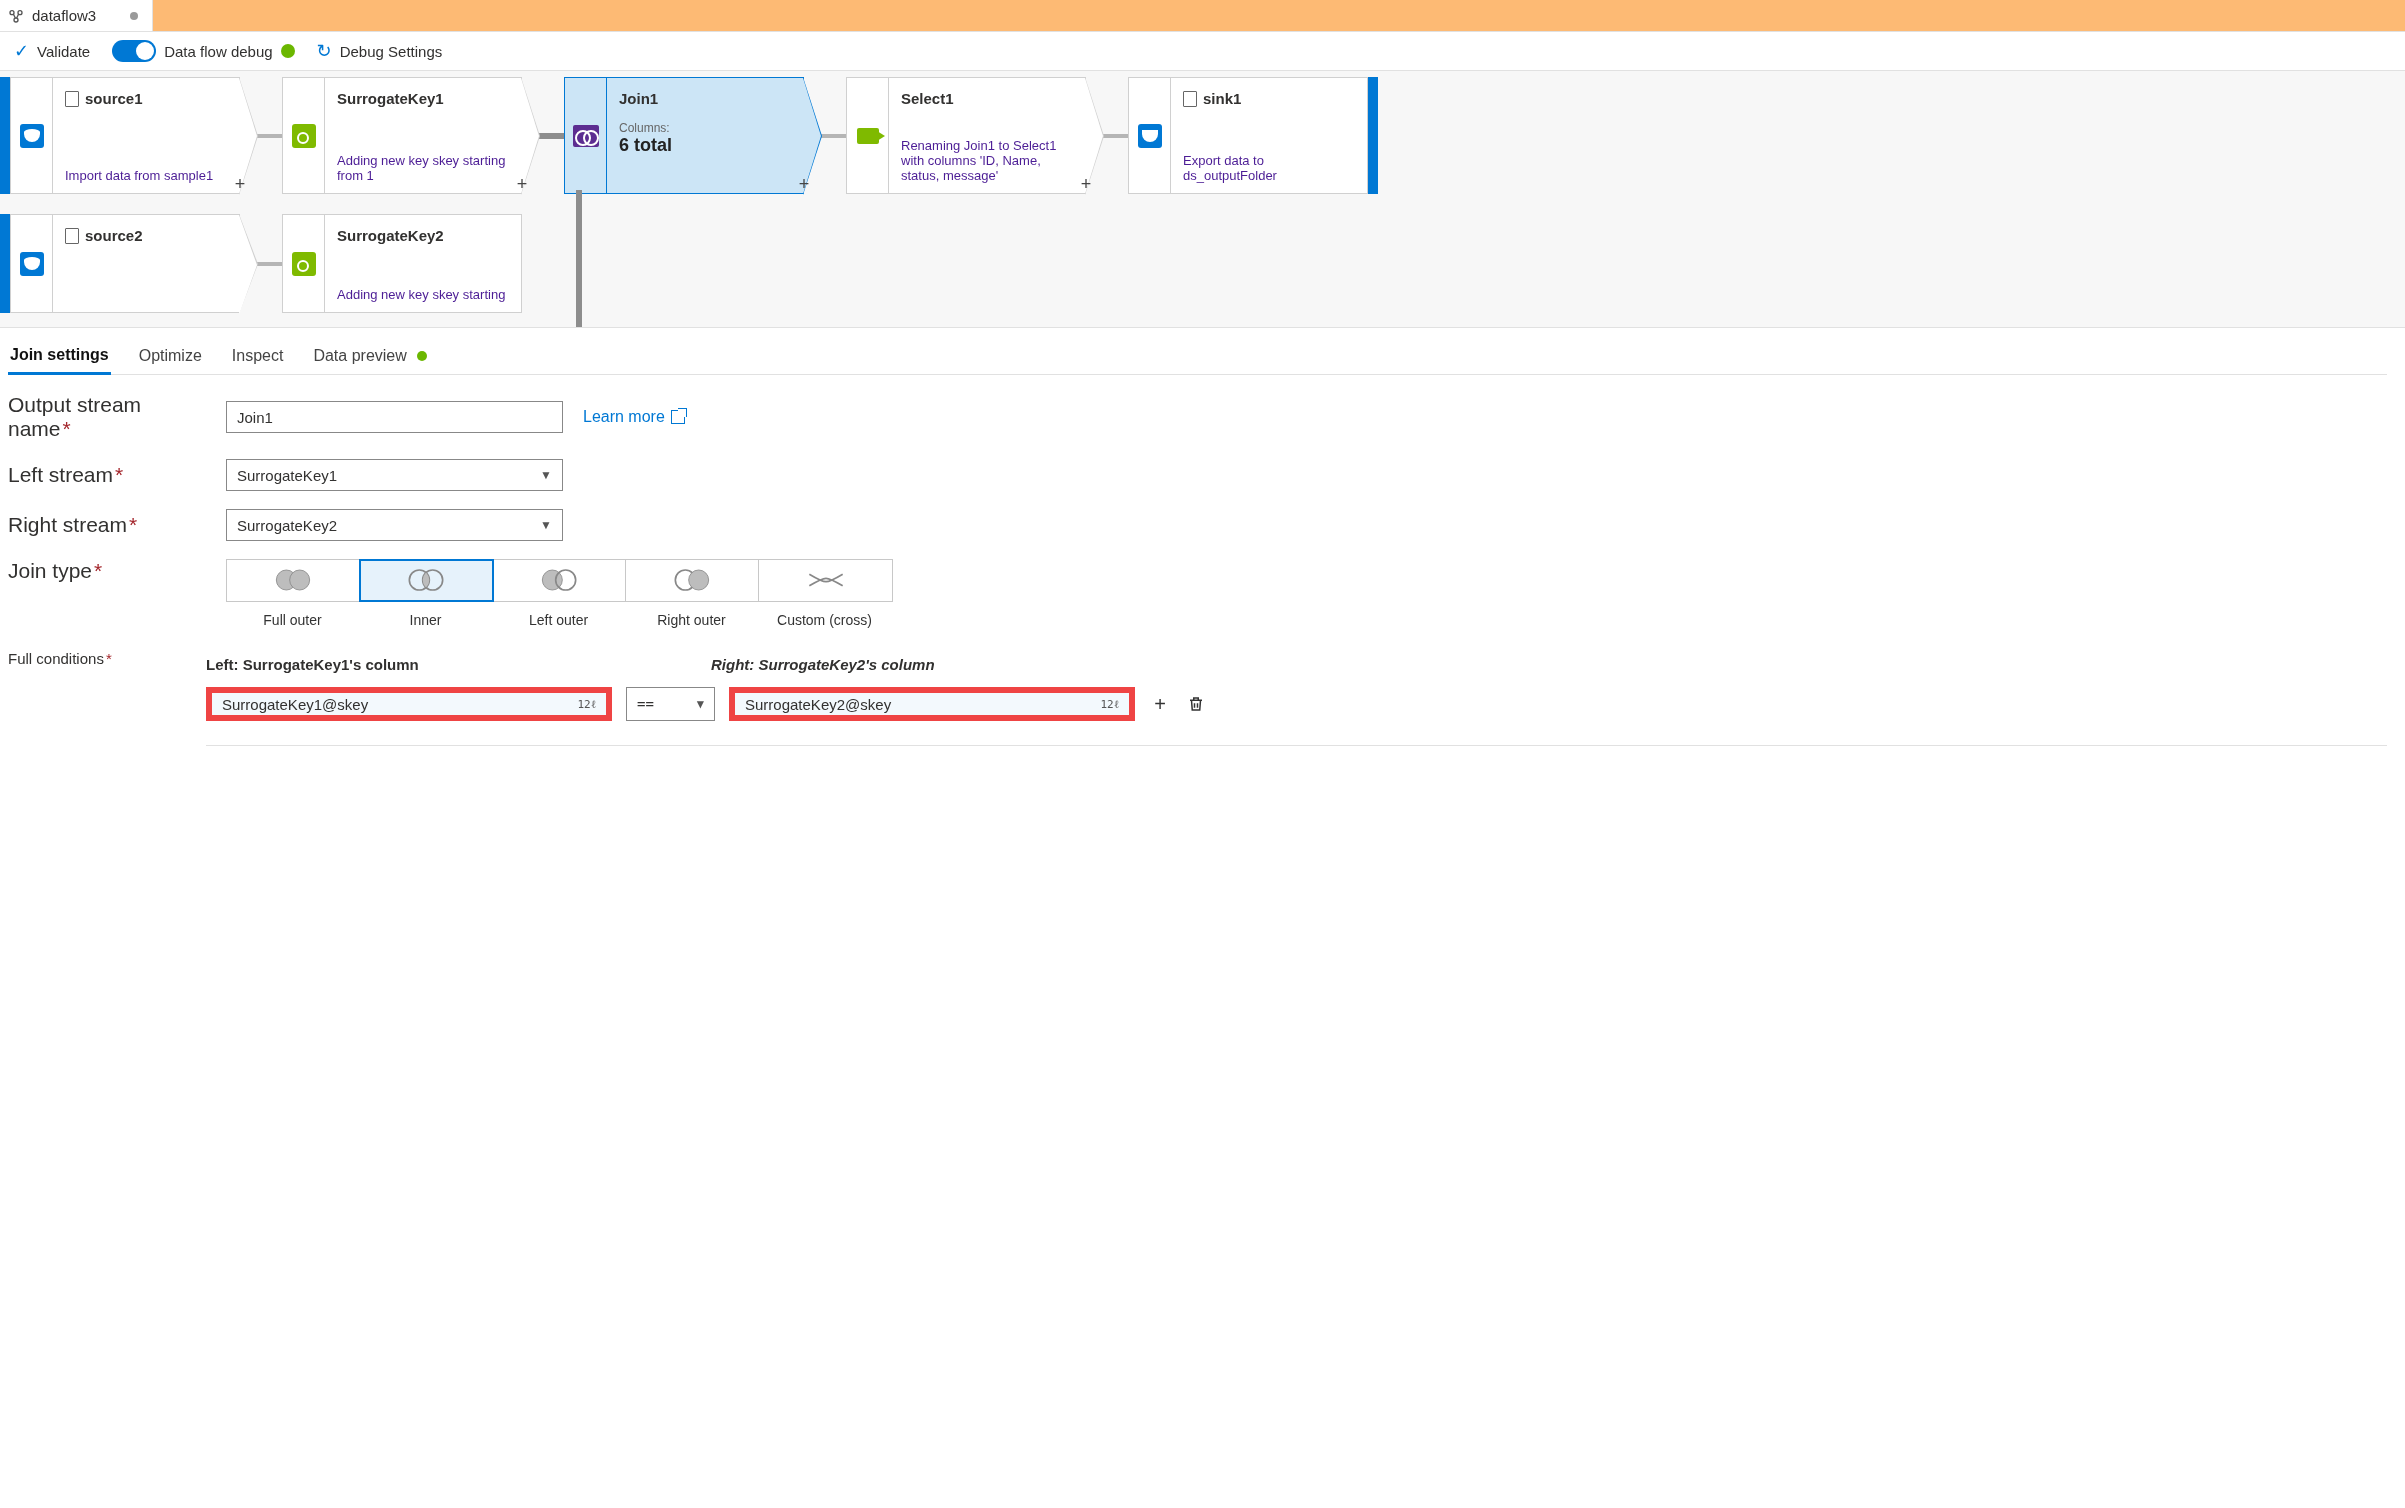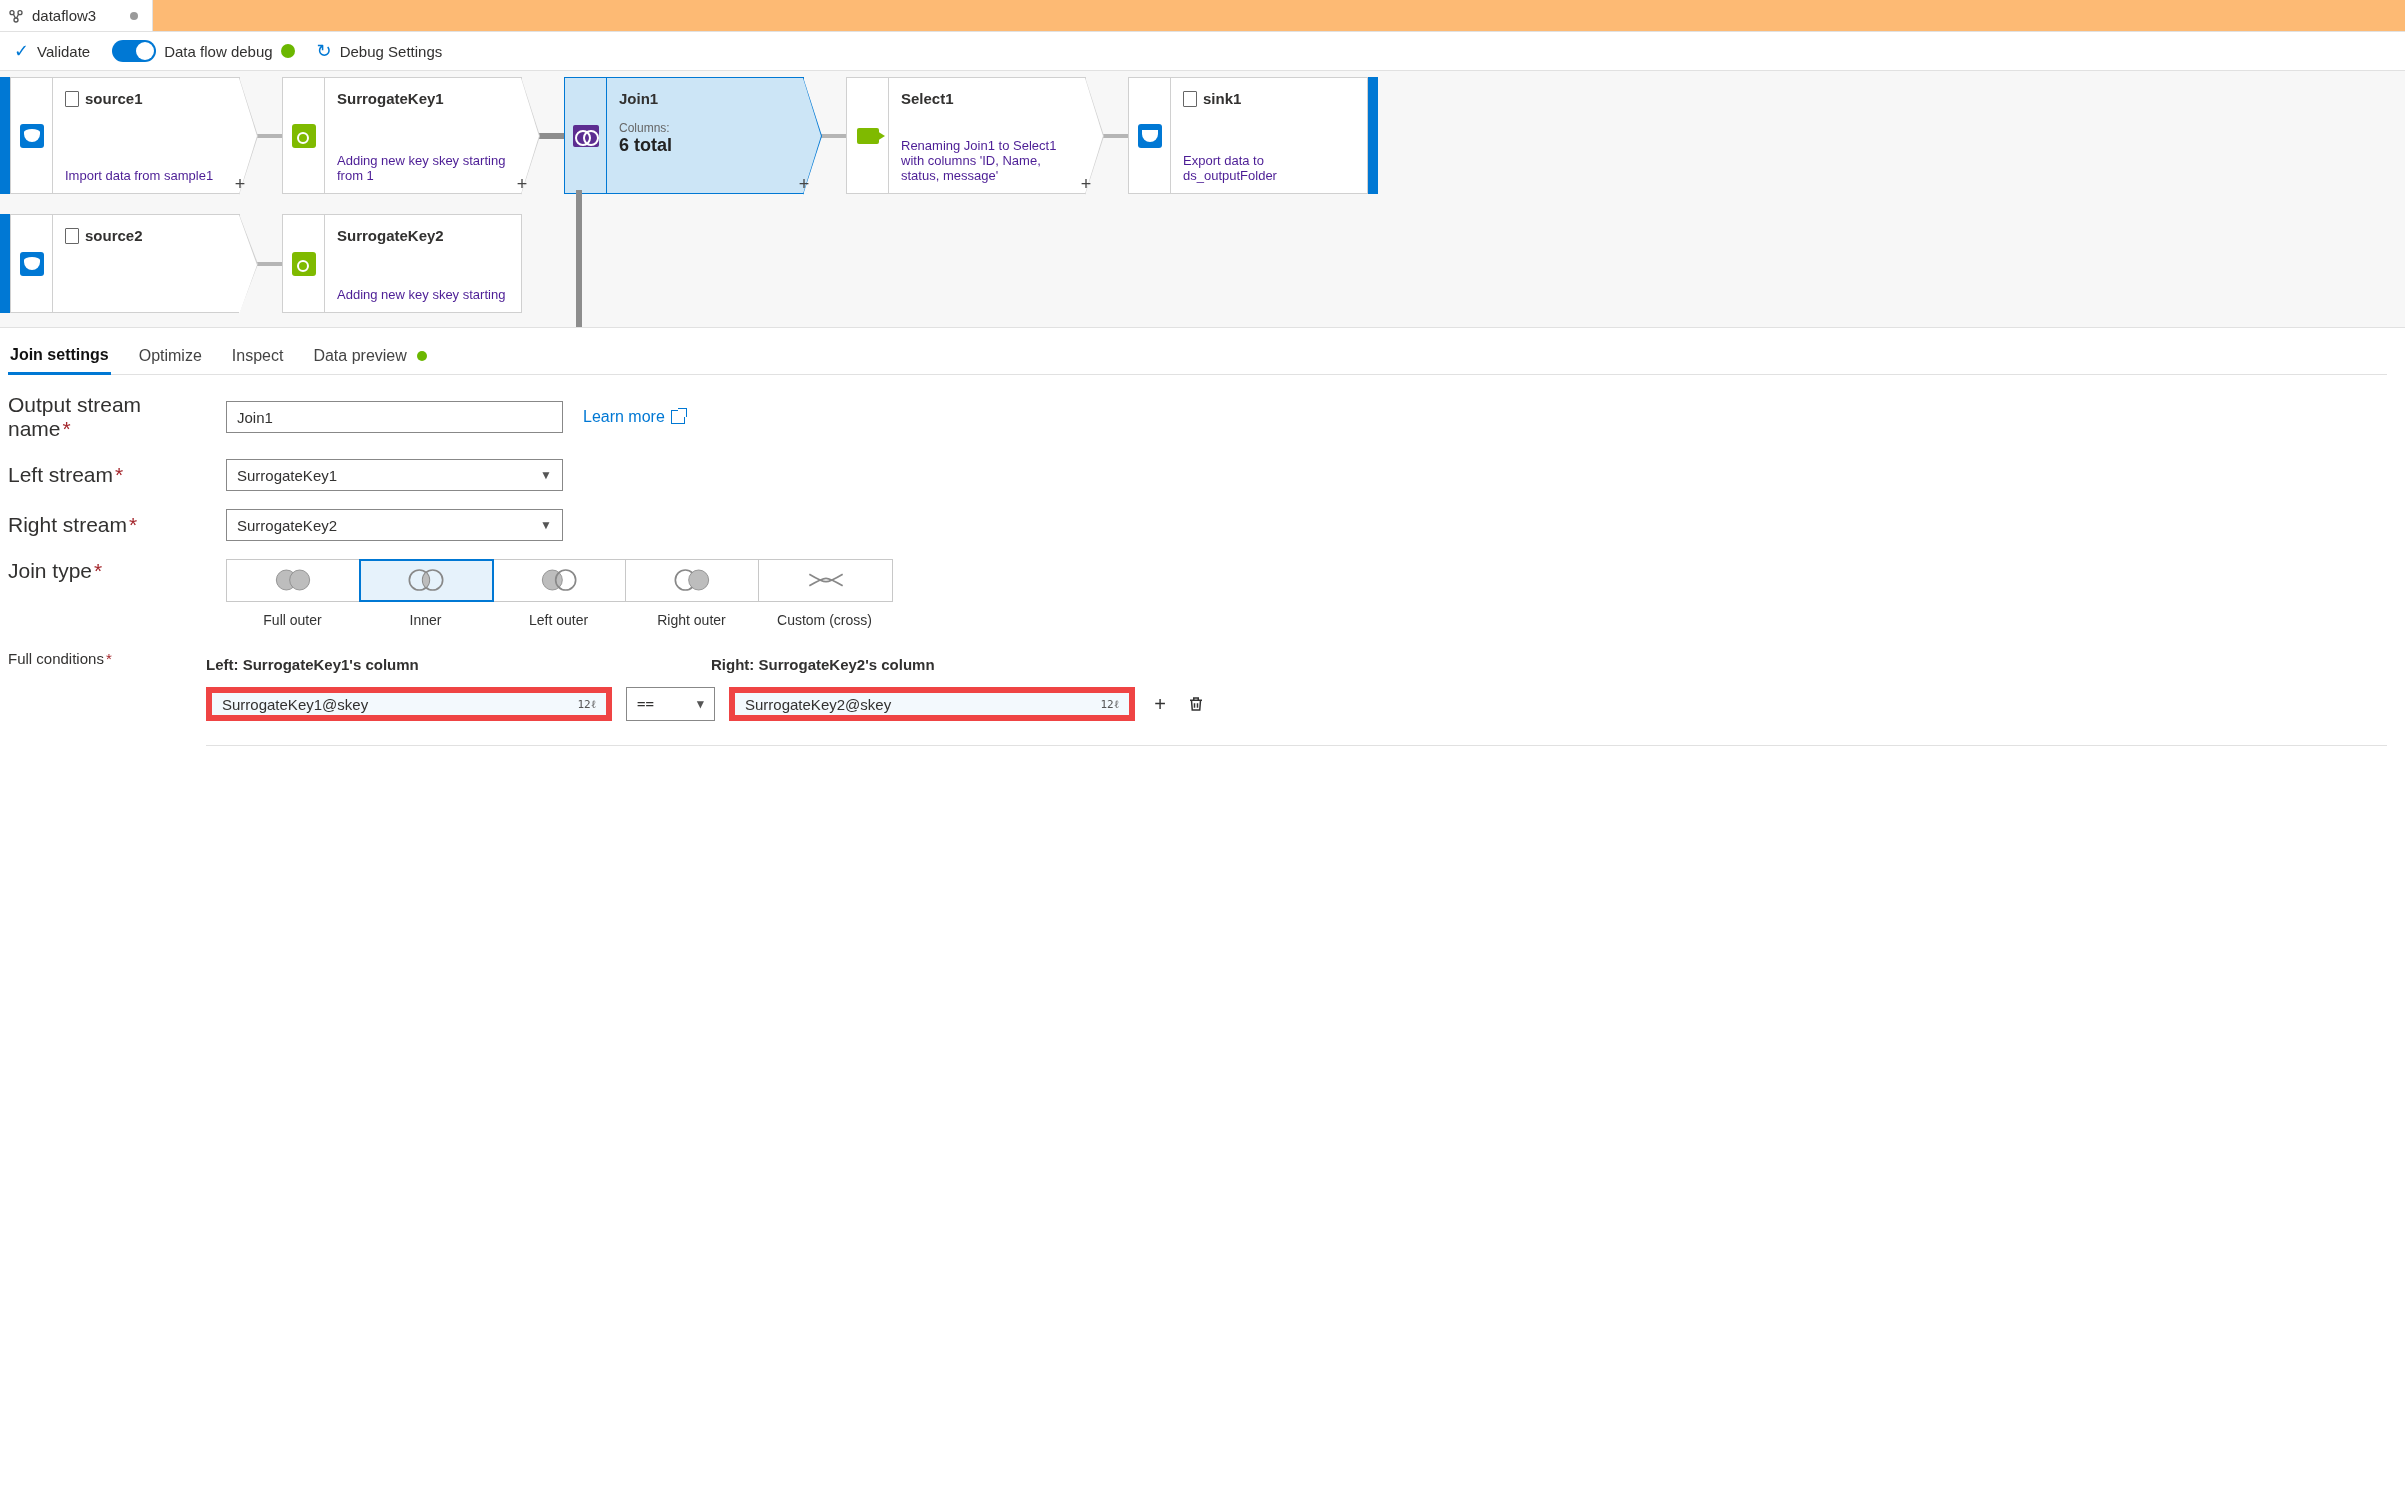--- a/index.html
+++ b/index.html
@@ -220,21 +220,21 @@
 
   .cond-section label.side-label { width:198px; font-size:15px;}
   .cond-headers {
     display:flex;
     margin-top:6px;
     font-size:15px;
     font-weight:600;
   }
   .cond-headers .lefth { margin-left:218px; width:406px; }
   .cond-headers .ops { width:99px; }
-  .cond-headers .righth { width:406px; }
+  .cond-headers .righth { width:406px;font-style:italic; }
   .cond-row {
     display:flex; align-items:center; gap:14px;
     margin-top:14px;
     margin-left:218px;
   }
   .colbox {
     height:34px; width:406px;
     border:6px solid #ef4444;
     background:#f3f9fd;
     display:flex; align-items:center; justify-content:space-between;

